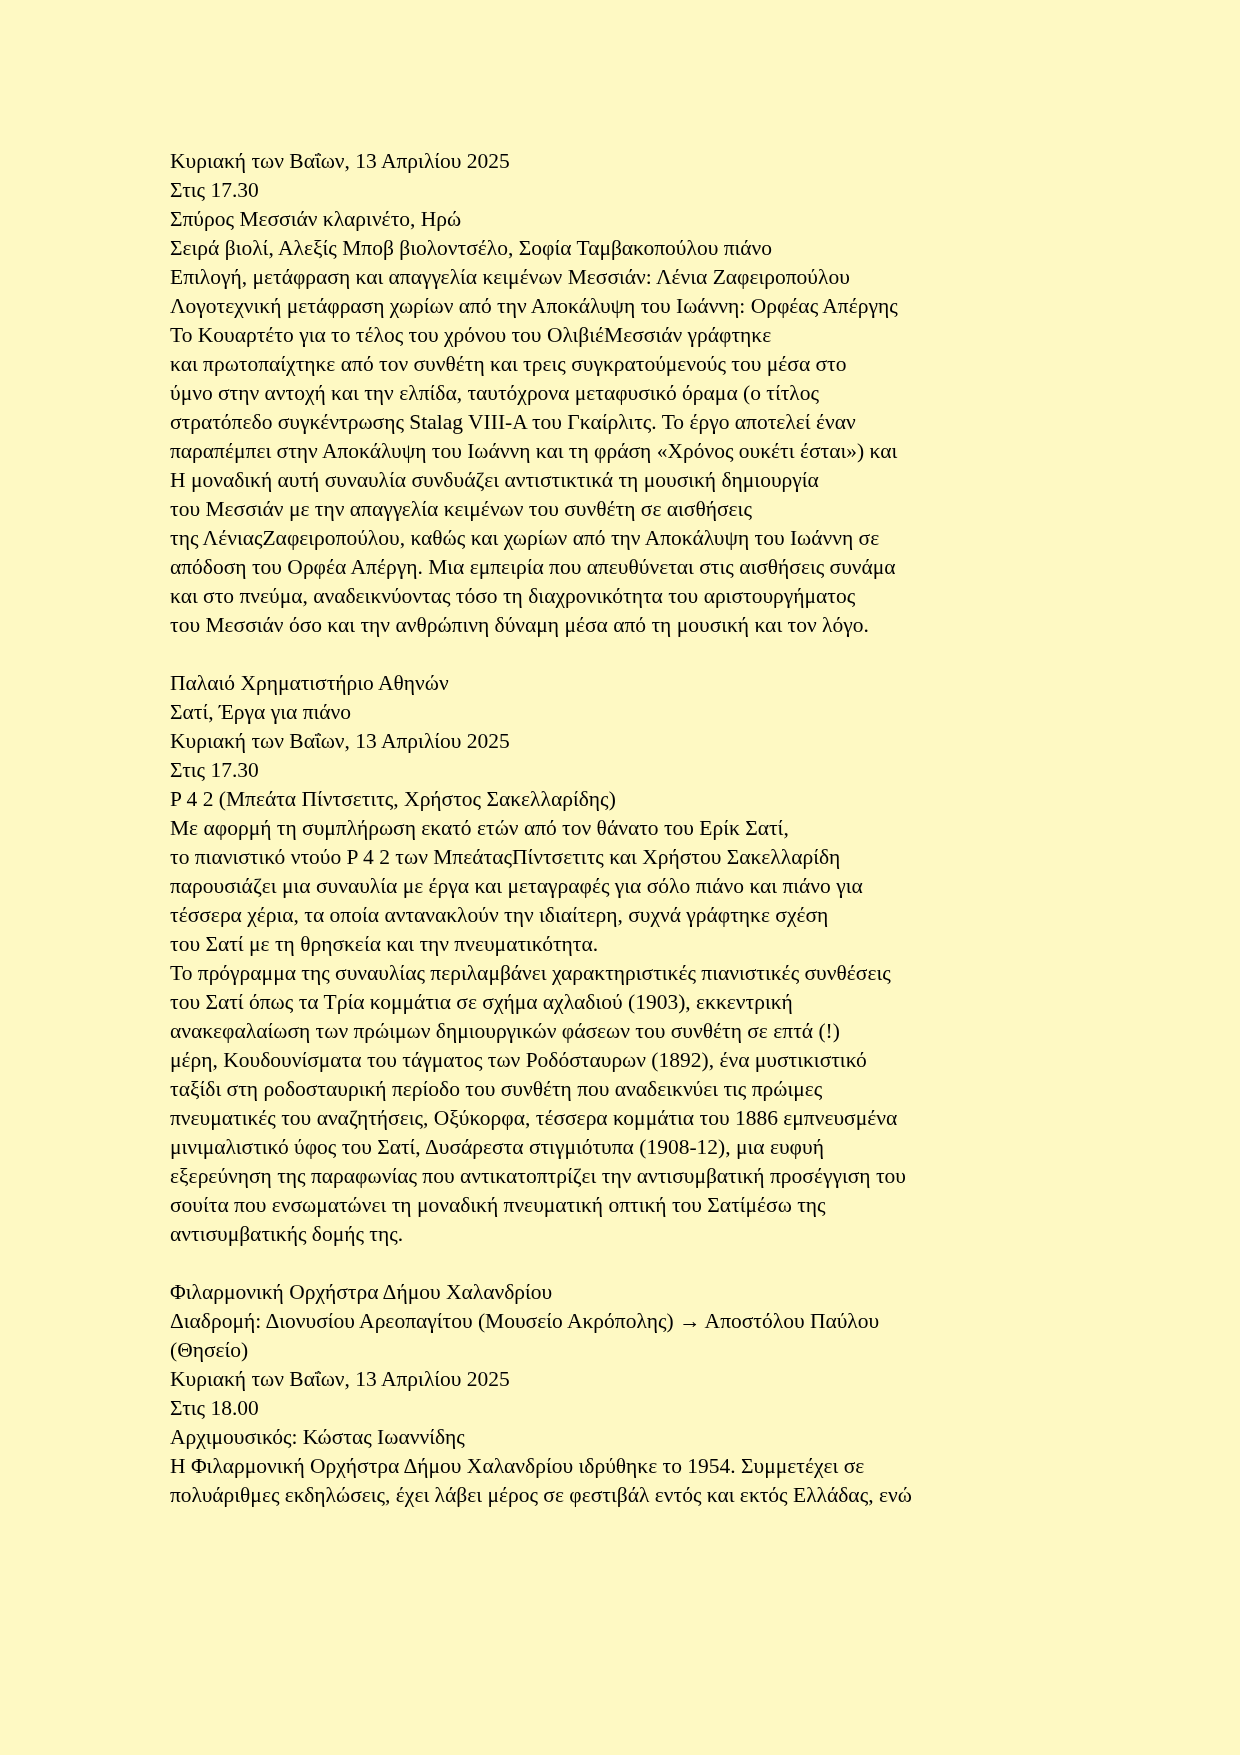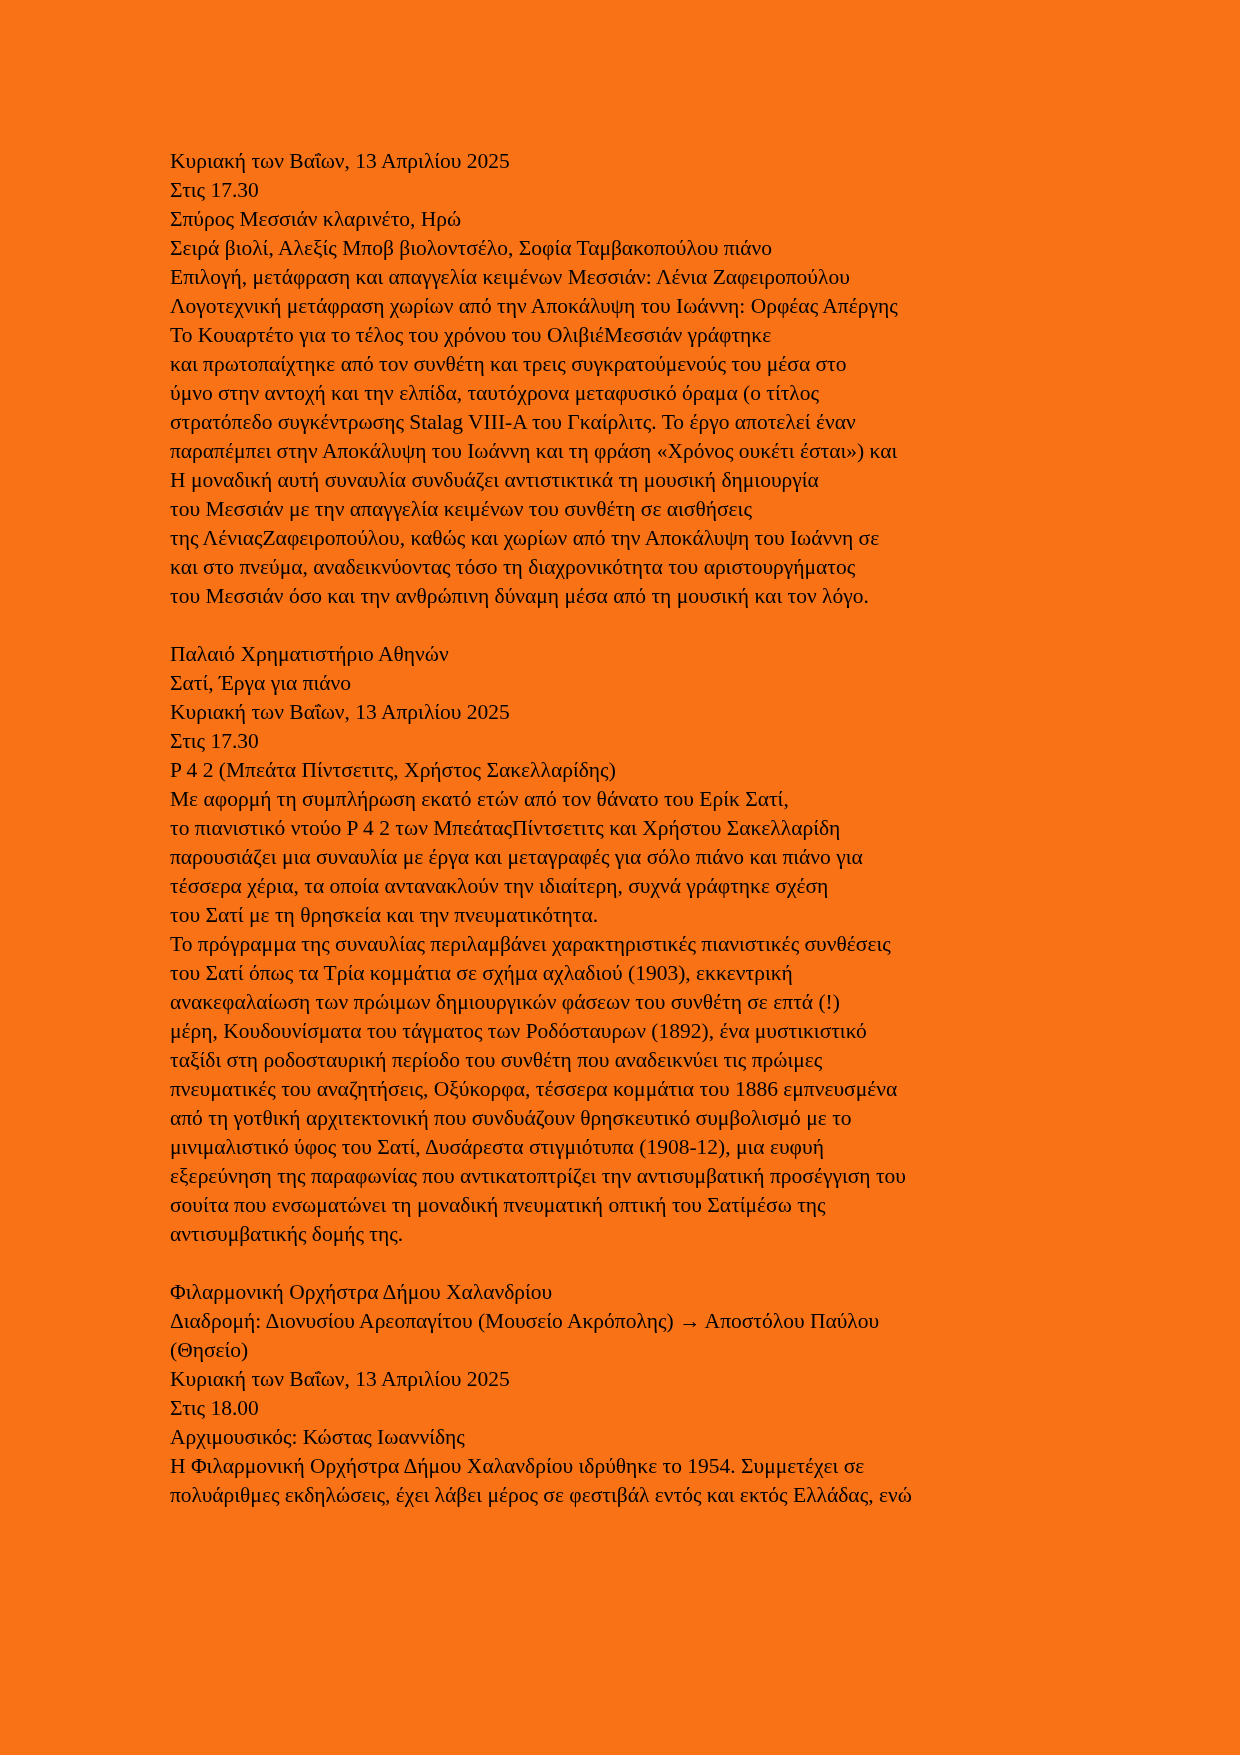--- a/index.html
+++ b/index.html
@@ -4,21 +4,21 @@
 <style>
   html, body {
     margin: 0;
     padding: 0;
     background: #ffffff;
   }
   .page {
     position: relative;
     width: 1240px;
     height: 1755px;
-    background: #f97316;
+    background: #fef9c3;
     overflow: hidden;
     font-family: "Liberation Serif", "DejaVu Serif", serif;
     font-size: 21.5px;
     line-height: 29px;
     color: #000000;
   }
   .content {
     position: absolute;
     left: 170px;
     top: 147px;
@@ -44,41 +44,41 @@
         <div class="line">Επιλογή, μετάφραση και απαγγελία κειμένων Μεσσιάν: Λένια Ζαφειροπούλου</div>
         <div class="line">Λογοτεχνική μετάφραση χωρίων από την Αποκάλυψη του Ιωάννη: Ορφέας Απέργης</div>
         <div class="line">Το Κουαρτέτο για το τέλος του χρόνου του ΟλιβιέΜεσσιάν γράφτηκε</div>
         <div class="line">και πρωτοπαίχτηκε από τον συνθέτη και τρεις συγκρατούμενούς του μέσα στο</div>
         <div class="line">ύμνο στην αντοχή και την ελπίδα, ταυτόχρονα μεταφυσικό όραμα (ο τίτλος</div>
         <div class="line">στρατόπεδο συγκέντρωσης Stalag VIII-A του Γκαίρλιτς. Το έργο αποτελεί έναν</div>
         <div class="line">παραπέμπει στην Αποκάλυψη του Ιωάννη και τη φράση «Χρόνος ουκέτι έσται») και</div>
         <div class="line">Η μοναδική αυτή συναυλία συνδυάζει αντιστικτικά τη μουσική δημιουργία</div>
         <div class="line">του Μεσσιάν με την απαγγελία κειμένων του συνθέτη σε αισθήσεις</div>
         <div class="line">της ΛένιαςΖαφειροπούλου, καθώς και χωρίων από την Αποκάλυψη του Ιωάννη σε</div>
+        <div class="line">απόδοση του Ορφέα Απέργη. Μια εμπειρία που απευθύνεται στις αισθήσεις συνάμα</div>
         <div class="line">και στο πνεύμα, αναδεικνύοντας τόσο τη διαχρονικότητα του αριστουργήματος</div>
         <div class="line">του Μεσσιάν όσο και την ανθρώπινη δύναμη μέσα από τη μουσική και τον λόγο.</div>
       </div>
       <div class="section">
         <div class="line">Παλαιό Χρηματιστήριο Αθηνών</div>
         <div class="line">Σατί, Έργα για πιάνο</div>
         <div class="line">Κυριακή των Βαΐων, 13 Απριλίου 2025</div>
         <div class="line">Στις 17.30</div>
         <div class="line">P 4 2 (Μπεάτα Πίντσετιτς, Χρήστος Σακελλαρίδης)</div>
         <div class="line">Με αφορμή τη συμπλήρωση εκατό ετών από τον θάνατο του Ερίκ Σατί,</div>
         <div class="line">το πιανιστικό ντούο P 4 2 των ΜπεάταςΠίντσετιτς και Χρήστου Σακελλαρίδη</div>
         <div class="line">παρουσιάζει μια συναυλία με έργα και μεταγραφές για σόλο πιάνο και πιάνο για</div>
         <div class="line">τέσσερα χέρια, τα οποία αντανακλούν την ιδιαίτερη, συχνά γράφτηκε σχέση</div>
         <div class="line">του Σατί με τη θρησκεία και την πνευματικότητα.</div>
         <div class="line">Το πρόγραμμα της συναυλίας περιλαμβάνει χαρακτηριστικές πιανιστικές συνθέσεις</div>
         <div class="line">του Σατί όπως τα Τρία κομμάτια σε σχήμα αχλαδιού (1903), εκκεντρική</div>
         <div class="line">ανακεφαλαίωση των πρώιμων δημιουργικών φάσεων του συνθέτη σε επτά (!)</div>
         <div class="line">μέρη, Κουδουνίσματα του τάγματος των Ροδόσταυρων (1892), ένα μυστικιστικό</div>
         <div class="line">ταξίδι στη ροδοσταυρική περίοδο του συνθέτη που αναδεικνύει τις πρώιμες</div>
         <div class="line">πνευματικές του αναζητήσεις, Οξύκορφα, τέσσερα κομμάτια του 1886 εμπνευσμένα</div>
-        <div class="line">από τη γοτθική αρχιτεκτονική που συνδυάζουν θρησκευτικό συμβολισμό με το</div>
         <div class="line">μινιμαλιστικό ύφος του Σατί, Δυσάρεστα στιγμιότυπα (1908-12), μια ευφυή</div>
         <div class="line">εξερεύνηση της παραφωνίας που αντικατοπτρίζει την αντισυμβατική προσέγγιση του</div>
         <div class="line">σουίτα που ενσωματώνει τη μοναδική πνευματική οπτική του Σατίμέσω της</div>
         <div class="line">αντισυμβατικής δομής της.</div>
       </div>
       <div class="section">
         <div class="line">Φιλαρμονική Ορχήστρα Δήμου Χαλανδρίου</div>
         <div class="line">Διαδρομή: Διονυσίου Αρεοπαγίτου (Μουσείο Ακρόπολης) → Αποστόλου Παύλου</div>
         <div class="line">(Θησείο)</div>
         <div class="line">Κυριακή των Βαΐων, 13 Απριλίου 2025</div>

